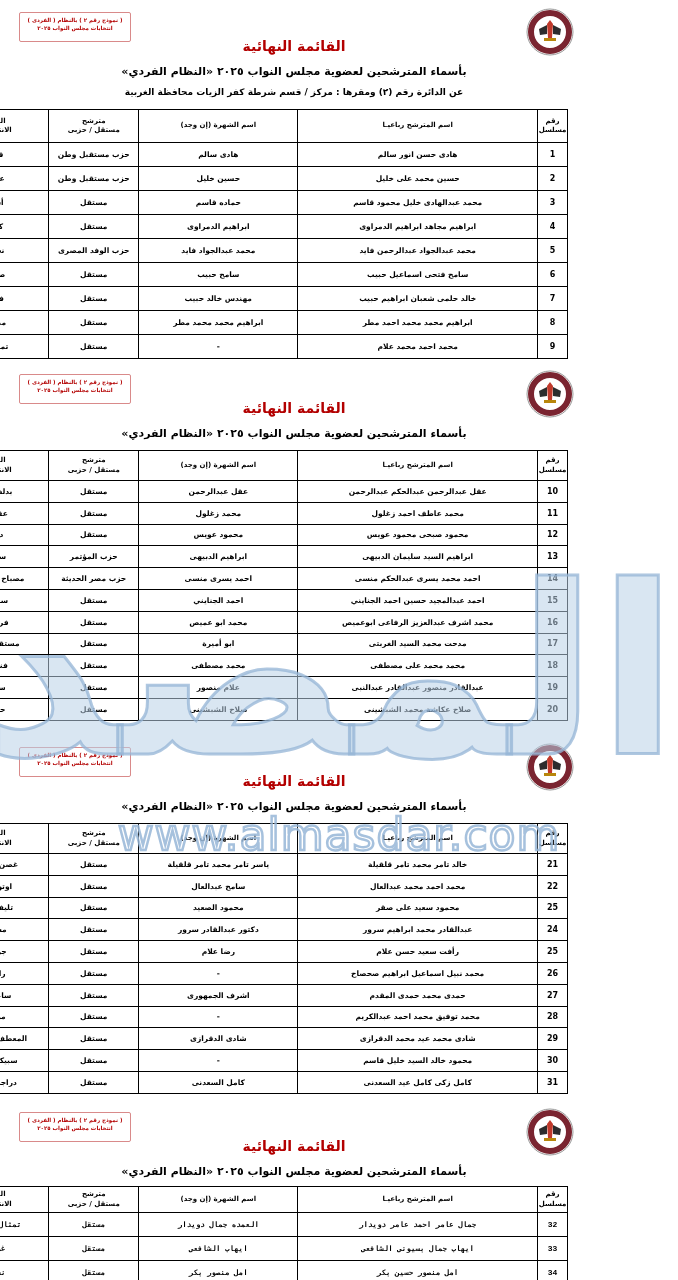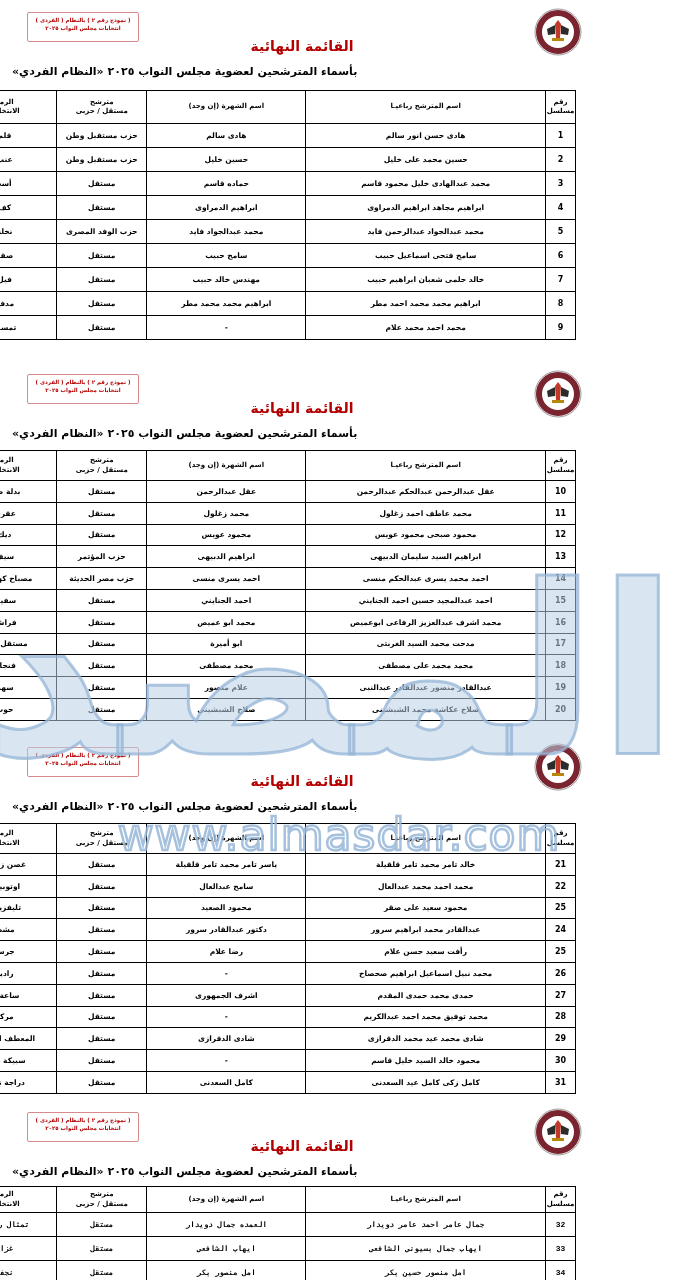--- a/index.html
+++ b/index.html
@@ -1,28 +1,28 @@
 <!DOCTYPE html>
 <html dir="rtl" lang="ar"><head>
 <meta charset="utf-8">
 <style>
   * { margin:0; padding:0; box-sizing:border-box; }
   html,body { width:678px; height:1280px; overflow:hidden; background:#ffffff;
     font-family:"DejaVu Sans", sans-serif; position:relative; }
-  .page-section { position:absolute; left:12px; width:580px; }
+  .page-section { position:absolute; left:4px; width:580px; }
   #sec1 { top:6px; } #sec2 { top:368px; } #sec3 { top:741px; } #sec4 { top:1106px; }
 
   .form-box { position:absolute; top:6px; right:auto; left:15px; width:112px; min-height:30px;
     border:1px solid #d98a8a; border-radius:2px; padding:3px 2px; text-align:center;
     color:#b30000; font-size:5.5px; font-weight:bold; line-height:1.5; direction:rtl; }
   .emblem { position:absolute; top:2px; right:10px; width:48px; height:48px; }
 
   .doc-title { text-align:center; color:#b30000; font-weight:bold; font-size:14px;
     margin-top:32px; }
-  .doc-subtitle { text-align:left; color:#000; font-weight:bold; font-size:11px;
+  .doc-subtitle { text-align:center; color:#000; font-weight:bold; font-size:11px;
     margin-top:11px; }
   .doc-district { text-align:center; color:#000; font-weight:bold; font-size:9px;
     margin-top:9px; }
 
   table { border-collapse:collapse; width:624px; margin:0 16px 0 auto; table-layout:fixed;
     background:#fff; }
   #sec1 table { margin-top:12px; }
   #sec2 table, #sec3 table { margin-top:10px; }
   #sec4 table { margin-top:8px; }
   th, td { border:1px solid #000; text-align:center; vertical-align:middle;
@@ -56,20 +56,21 @@
     <circle cx="24" cy="24" r="23" fill="#ffffff" stroke="#999" stroke-width="1"></circle>
     <circle cx="24" cy="24" r="19" fill="none" stroke="#7a2430" stroke-width="6"></circle>
     <circle cx="24" cy="24" r="13.5" fill="#ffffff"></circle>
     <path d="M24 12 L27 16 L26 30 L22 30 L21 16 Z" fill="#c0392b"></path>
     <path d="M21 17 L13 21 L14 27 L21 26 Z" fill="#2c2c2c"></path>
     <path d="M27 17 L35 21 L34 27 L27 26 Z" fill="#2c2c2c"></path>
     <rect x="18" y="30" width="12" height="3" fill="#b8860b"></rect>
   </svg>
   <div class="doc-title" data-name="page-title">القائمة النهائية</div>
   <div class="doc-subtitle" data-name="page-subtitle">بأسماء المترشحين لعضوية مجلس النواب ٢٠٢٥ «النظام الفردي»</div>
+  <div class="doc-district" data-name="district-line">عن الدائرة رقم (٢)   ومقرها : مركز / قسم شرطة كفر الزيات   محافظة الغربية</div>
   <table data-name="candidates-table-1">
     <colgroup>
         <col class="c-serial">
         <col class="c-name">
         <col class="c-alias">
         <col class="c-party">
         <col class="c-symbol">
       </colgroup>
     <thead data-name="table-header-row">
         <tr>

